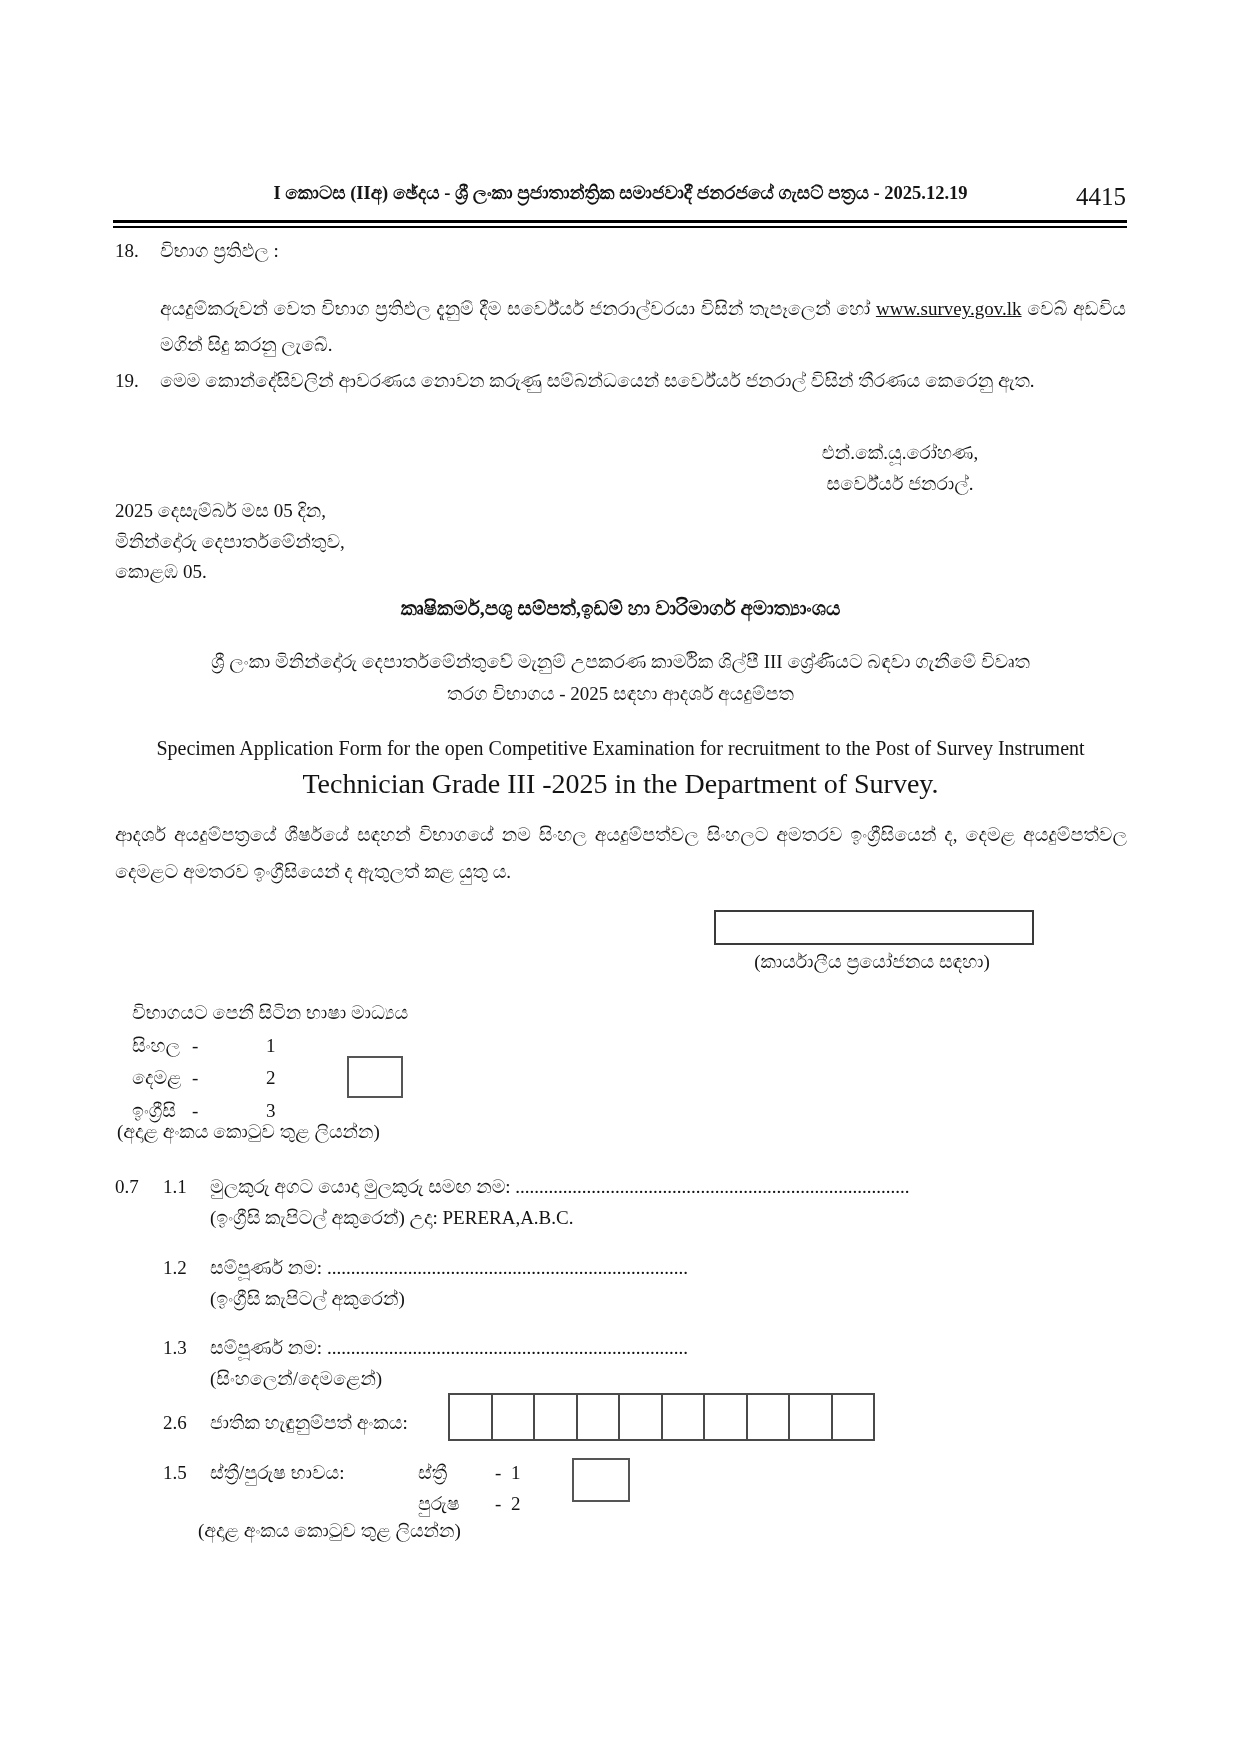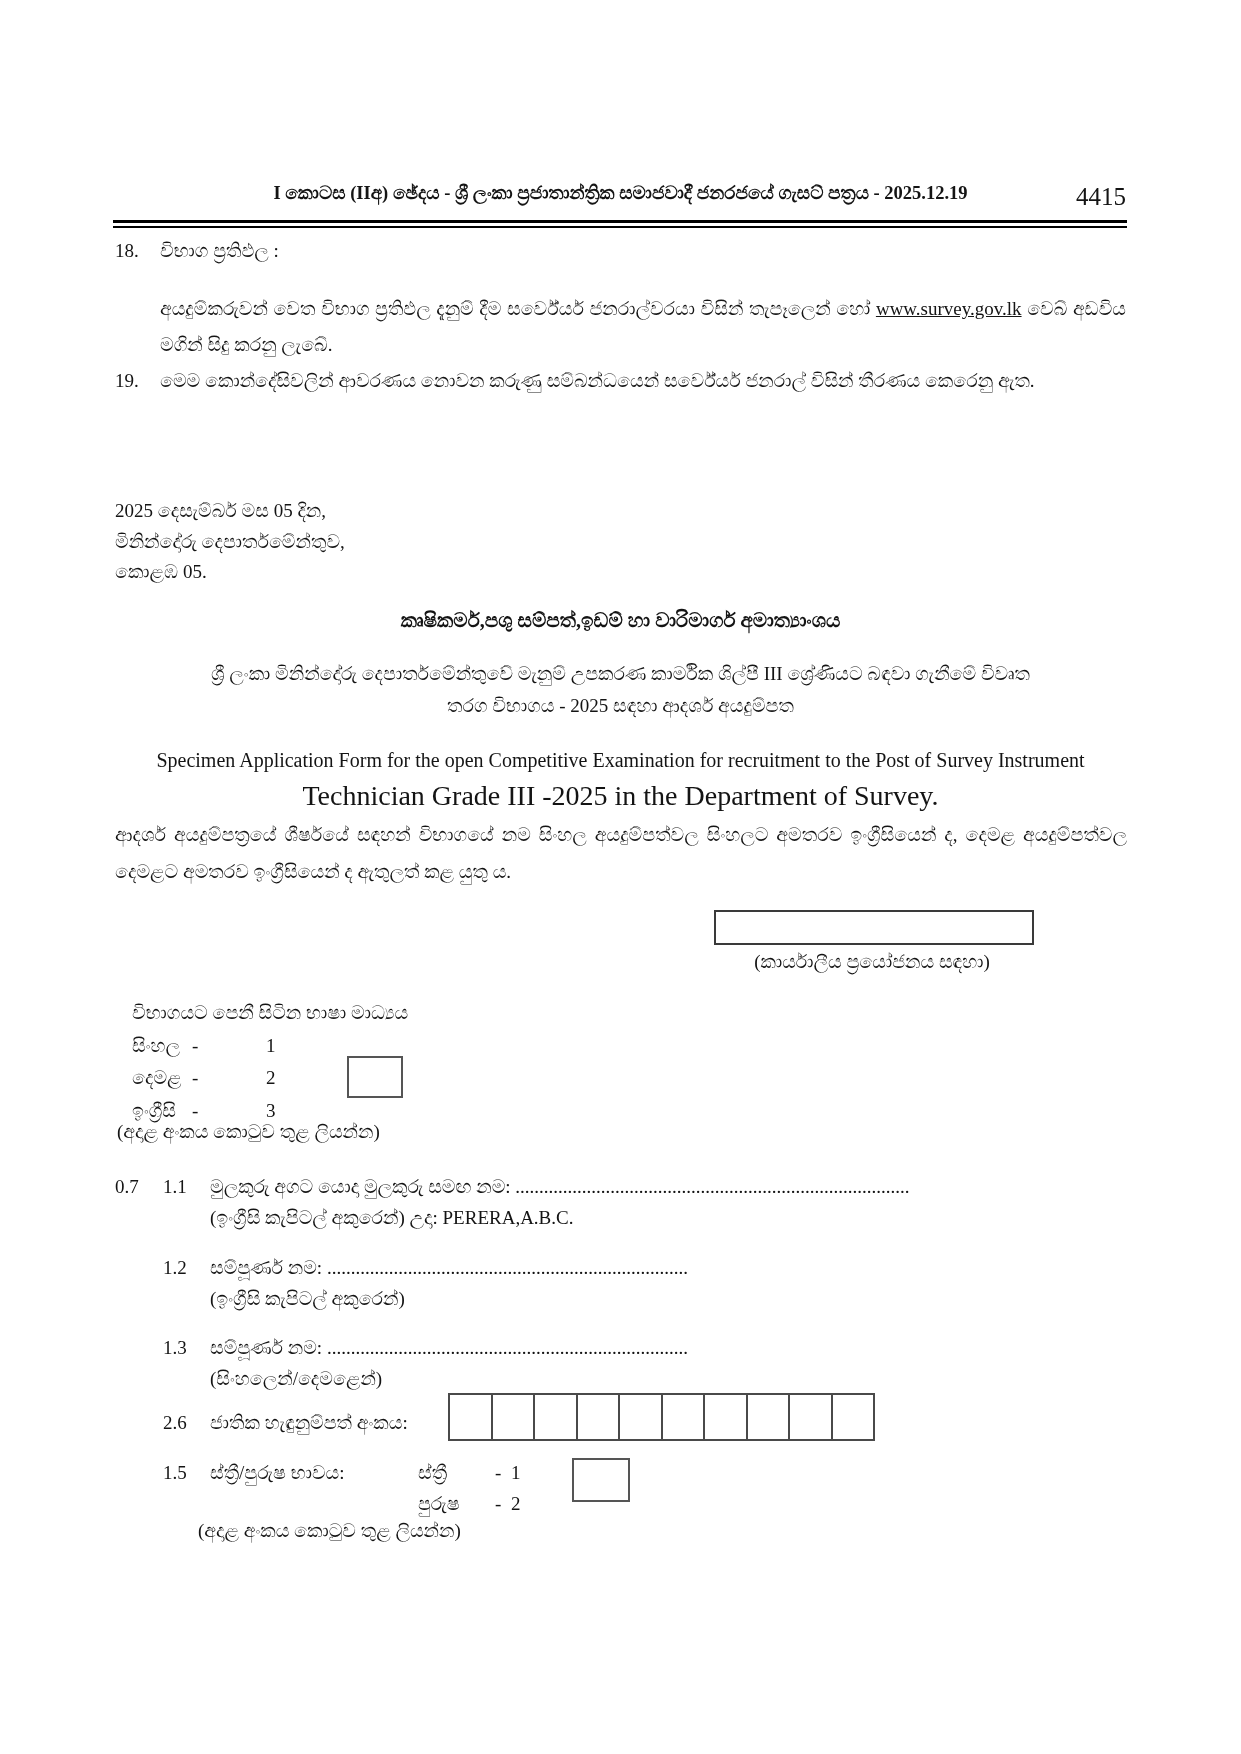--- a/index.html
+++ b/index.html
@@ -25,21 +25,21 @@
   .i18{top:240px;}
   .i19{top:370px;width:1011px;}
   .para18{top:291px;left:160px;width:966px;line-height:36px;text-align:justify;}
   .link{text-decoration:underline;}
 
   
   .sig{top:437px;left:780px;width:240px;text-align:center;line-height:31px;}
   .dateblk{top:496px;left:115px;line-height:30.5px;}
 
   
-  .ctr{left:0;width:1241px;text-align:center;margin-top:12px;}
+  .ctr{left:0;width:1241px;text-align:center;}
   .ministry{top:597px;font-weight:bold;font-size:20px;}
   .sin1{top:651px;}
   .sin2{top:683px;}
   .eng1{top:737px;font-size:20px;}
   .eng2{top:768px;font-size:28px;}
 
   .instr{top:817px;left:115px;width:1012px;line-height:36.5px;text-align:justify;}
 
   
   .office-box{top:910px;left:714px;width:316px;height:31px;border:2px solid #3a3a3a;background:#fff;}
@@ -97,20 +97,24 @@
   </div>
   <div class="abs para18">
     <span>අයදුම්කරුවන් වෙත විභාග ප්‍රතිඵල දැනුම් දීම සර්වේයර් ජනරාල්වරයා විසින් තැපෑලෙන් හෝ </span><span class="link">www.survey.gov.lk</span><span> වෙබ් අඩවිය මගින් සිදු කරනු ලැබේ.</span>
   </div>
 
   <div class="abs item-row i19">
     <span class="num">19.</span>
     <span>මෙම කොන්දේසිවලින් ආවරණය නොවන කරුණු සම්බන්ධයෙන් සර්වේයර් ජනරාල් විසින් තීරණය කෙරෙනු ඇත.</span>
   </div>
 
+  <div class="abs sig">
+    <div>එන්.කේ.යූ.රෝහණ,</div>
+    <div>සර්වේයර් ජනරාල්.</div>
+  </div>
 
   <div class="abs dateblk">
     <div>2025 දෙසැම්බර් මස 05 දින,</div>
     <div>මිනින්දෝරු දෙපාර්තමේන්තුව,</div>
     <div>කොළඹ 05.</div>
   </div>
 
   <div class="abs ctr ministry">කෘෂිකර්ම,පශු සම්පත්,ඉඩම් හා වාරිමාර්ග අමාත්‍යාංශය</div>
   <div class="abs ctr sin1">ශ්‍රී ලංකා මිනින්දෝරු දෙපාර්තමේන්තුවේ මැනුම් උපකරණ කාර්මික ශිල්පී III ශ්‍රේණියට බඳවා ගැනීමේ විවෘත</div>
   <div class="abs ctr sin2">තරග විභාගය - 2025 සඳහා ආදර්ශ අයදුම්පත</div>

